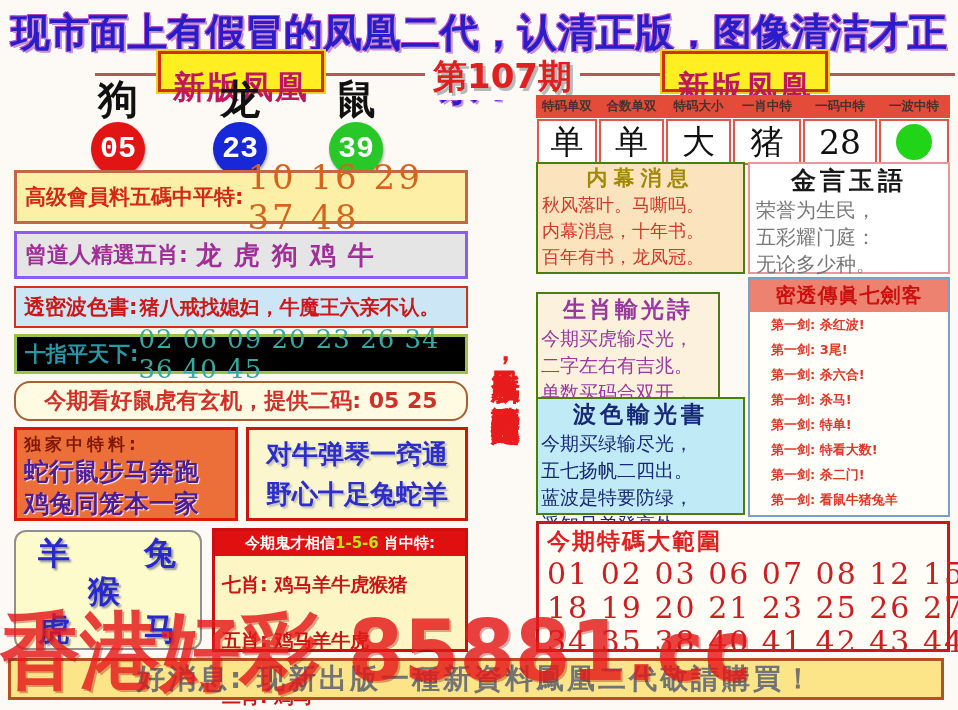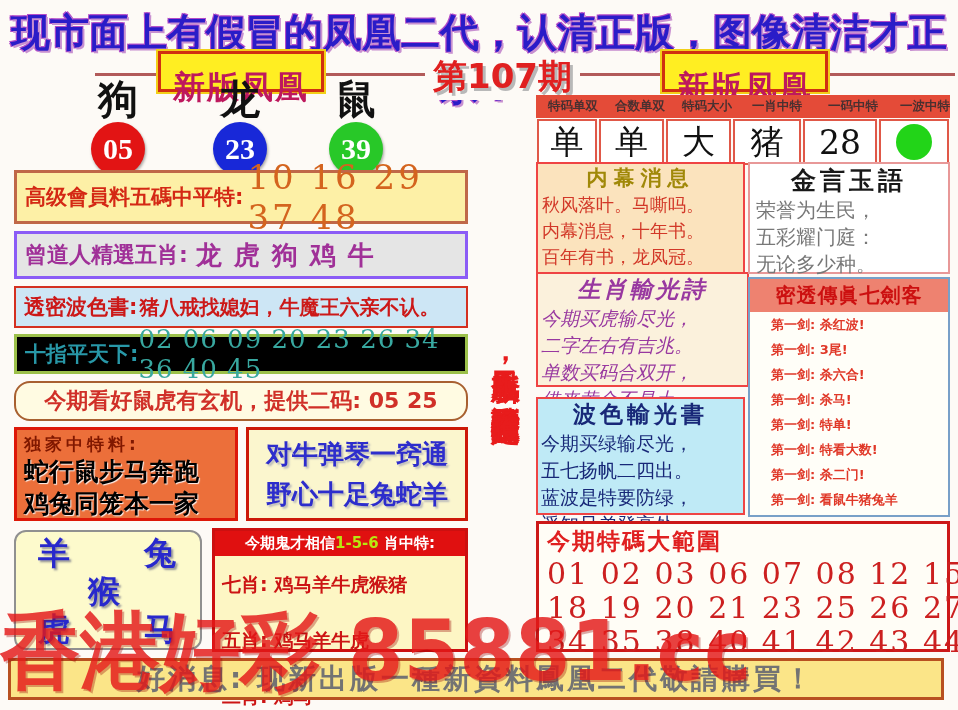--- a/index.html
+++ b/index.html
@@ -16,21 +16,21 @@
   .brand-box { position:absolute; top:51px; height:41px; padding:16px 12px; background:#ffee22;
     border:3px solid #d03010; box-shadow:0 0 0 2px #f2d018; color:#be185d; font-weight:bold;
     font-size:32px; line-height:35px; letter-spacing:2px; }
   .issue { position:absolute; top:54px; left:425px; background:#fdfaf6; padding:0 8px;
     font-size:34px; font-weight:bold; color:#e02020; text-shadow:3px 3px 0 #b8b8b8; }
 
   
   .animal-col { position:absolute; top:78px; width:64px; display:flex; flex-direction:column; align-items:center; }
   .animal-char { font-size:40px; font-weight:bold; color:#111; line-height:42px; }
   .ball { width:54px; height:54px; border-radius:50%; margin-top:2px; display:flex; align-items:center;
-    justify-content:center; color:#fff; font-weight:bold; font-size:30px; font-family:Liberation Serif, serif;
+    justify-content:center; color:#fff; font-weight:bold; font-size:30px; font-family:Liberation Mono, monospace;
     box-shadow:1px 2px 3px rgba(0,0,0,.35); }
 
   
   .lbox { position:absolute; left:14px; width:454px; display:flex; align-items:center; padding:0 8px; }
   .b1 { top:170px; height:54px; background:#fdf0a6; border:3px solid #c06848; }
   .b1 .lbl { font-weight:bold; font-size:21px; color:#d42814; white-space:nowrap; }
   .b1 .nums { font-family:"DejaVu Serif", serif; font-size:34px; color:#d4641e; letter-spacing:3px; margin-left:4px; }
   .b2 { top:231px; height:48px; background:#e5e5e5; border:3px solid #8b5cf6; }
   .b2 .lbl { font-weight:bold; font-size:22px; color:#a03098; white-space:nowrap; }
   .b2 .val { font-weight:bold; font-size:26px; color:#a03098; letter-spacing:12px; margin-left:8px; }
@@ -39,21 +39,21 @@
   .b3 .val { font-weight:bold; font-size:20px; color:#cc1818; margin-left:2px; }
   .b4 { top:334px; height:40px; background:#000000; border:3px solid #9cc04a; }
   .b4 .lbl { font-weight:bold; font-size:21px; color:#2898a8; white-space:nowrap; }
   .b4 .nums { font-family:"DejaVu Serif", serif; font-size:26px; color:#38a8a0; letter-spacing:1px; }
   .b5 { top:381px; height:40px; background:#fffbe2; border:2px solid #a86030; border-radius:16px; justify-content:center; }
   .b5 .val { font-weight:bold; font-size:22px; color:#d03028; }
 
   .b6 { position:absolute; left:14px; top:427px; width:224px; height:94px; background:#ec6f3a;
     border:3px solid #dd1808; padding:3px 7px; }
   .b6 .ttl { font-weight:bold; font-size:17px; color:#801800; letter-spacing:4px; }
-  .b6 .ln { font-weight:bold; font-size:25px; color:#000000; line-height:32px; white-space:nowrap;
+  .b6 .ln { font-weight:bold; font-size:25px; color:#4c1d95; line-height:32px; white-space:nowrap;
     text-shadow:1px 1px 1px rgba(255,255,255,.9); }
   .b7 { position:absolute; left:246px; top:427px; width:222px; height:94px; background:#fbf6ce;
     border:3px solid #cc1808; display:flex; flex-direction:column; justify-content:center; align-items:center; }
   .b7 .ln { font-weight:bold; font-size:26px; color:#2d2dcc; line-height:40px; white-space:nowrap;
     text-shadow:2px 2px 2px #bbb; }
 
   .zbox { position:absolute; left:14px; top:530px; width:188px; height:120px; background:#fdfacc;
     border:2px solid #909090; border-radius:12px; }
   .zchar { position:absolute; font-weight:bold; font-size:32px; color:#2828cc; text-shadow:2px 2px 2px #999; }
 
@@ -63,32 +63,32 @@
   .gbox .row { padding:14px 7px; font-weight:bold; font-size:19px; color:#cc1414; line-height:28px; white-space:nowrap; }
 
   
   .vert { position:absolute; left:477px; top:88px; width:58px; height:564px;
     writing-mode:vertical-rl; text-orientation:upright; font-weight:bold; font-size:29px;
     color:#e81c1c; text-align:center; line-height:58px; letter-spacing:1px; }
 
   
   .ptable { position:absolute; left:536px; top:95px; width:414px; }
   .ptable .hrow { display:grid; grid-template-columns:62px 67px 67px 70px 76px 72px; background:#e44b38; }
-  .ptable .hcell { color:#4a3030; font-weight:bold; font-size:12.5px; text-align:right; padding:3px 0; white-space:nowrap; overflow:hidden; }
+  .ptable .hcell { color:#4a3030; font-weight:bold; font-size:12.5px; text-align:center; padding:3px 0; white-space:nowrap; overflow:hidden; }
   .ptable .vrow { display:grid; grid-template-columns:62px 67px 67px 70px 76px 72px; }
   .ptable .vcell { background:#fff; border:2px solid #e05848; margin:1px; height:46px; display:flex;
     align-items:center; justify-content:center; font-family:"DejaVu Serif", serif; font-size:33px; color:#111; }
   .wave-dot { width:36px; height:36px; border-radius:50%; }
 
   
-  .panel { position:absolute; border:2px solid #ef4444; }
+  .panel { position:absolute; border:2px solid #4d7c0f; }
   .p-neimu { left:536px; top:162px; width:209px; height:112px; background:#fbe3bd; }
   .p-neimu .ttl { font-weight:bold; font-size:21px; color:#a08808; text-align:center; letter-spacing:6px; }
   .p-neimu .ln { font-size:18px; color:#d23828; line-height:26px; padding-left:4px; white-space:nowrap; }
-  .p-poem1 { left:536px; top:272px; width:213px; height:115px; background:#fbf1dc;font-style:italic; }
+  .p-poem1 { left:536px; top:292px; width:184px; height:115px; background:#fbf1dc; }
   .p-poem1 .ttl { font-weight:bold; font-size:23px; color:#9838a0; text-align:center; letter-spacing:3px; }
   .p-poem1 .ln { font-size:19px; color:#9838a0; line-height:27px; padding-left:3px; white-space:nowrap; }
   .p-poem2 { left:536px; top:397px; width:209px; height:118px; background:#bfeaf6; }
   .p-poem2 .ttl { font-weight:bold; font-size:23px; color:#182878; text-align:center; letter-spacing:4px; }
   .p-poem2 .ln { font-size:19px; color:#182878; line-height:27px; padding-left:3px; white-space:nowrap; }
   .p-jinyan { left:748px; top:162px; width:202px; height:112px; background:#ffffff; border-color:#e89898; }
   .p-jinyan .ttl { font-weight:bold; font-size:25px; color:#181818; text-align:center; letter-spacing:4px; }
   .p-jinyan .ln { font-family:"DejaVu Serif", serif; font-size:20px; color:#787878; line-height:27px; padding-left:6px; white-space:nowrap; }
   .p-swords { left:748px; top:277px; width:202px; height:240px; background:#fffef8; border-color:#78a0c8; }
   .p-swords .hdr { background:#ee8270; font-weight:bold; font-size:20px; color:#cc1010; text-align:center; padding:3px 0; letter-spacing:1px; }

